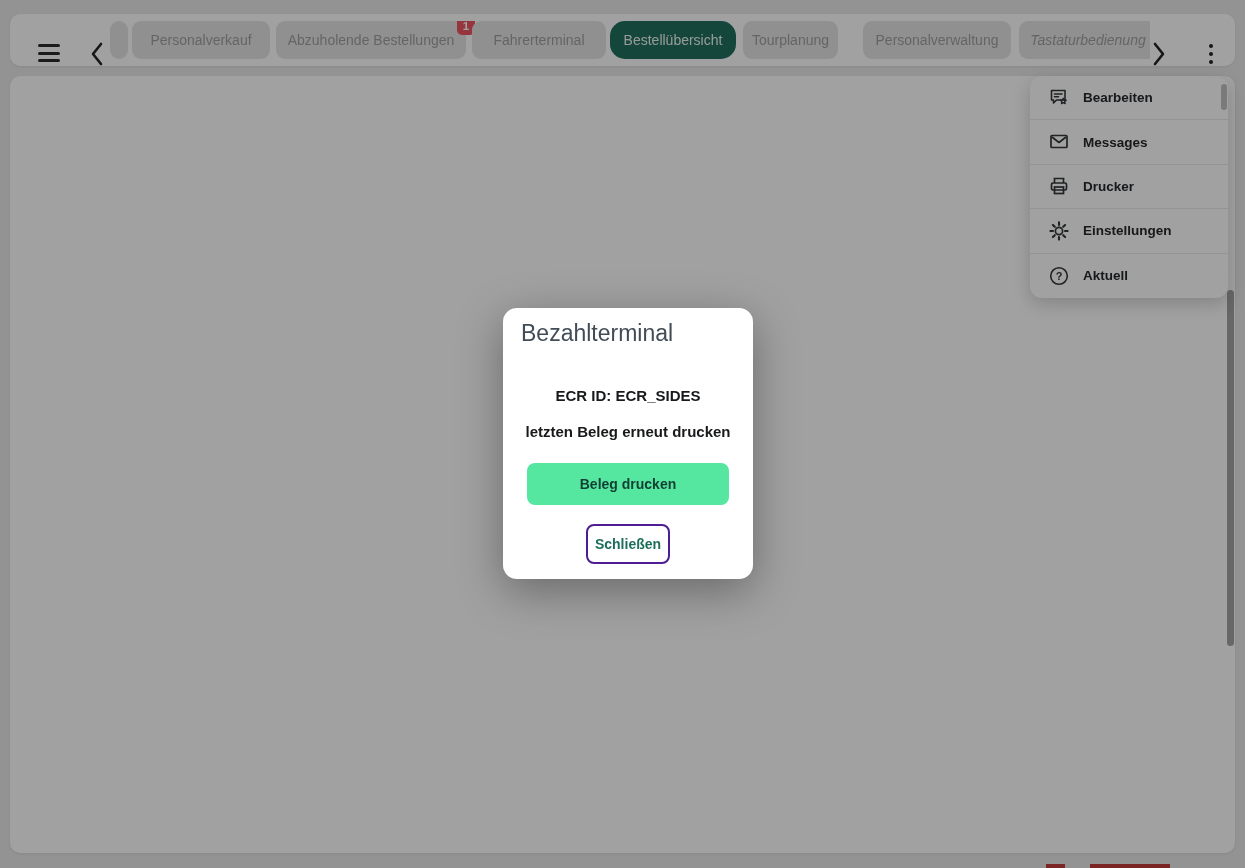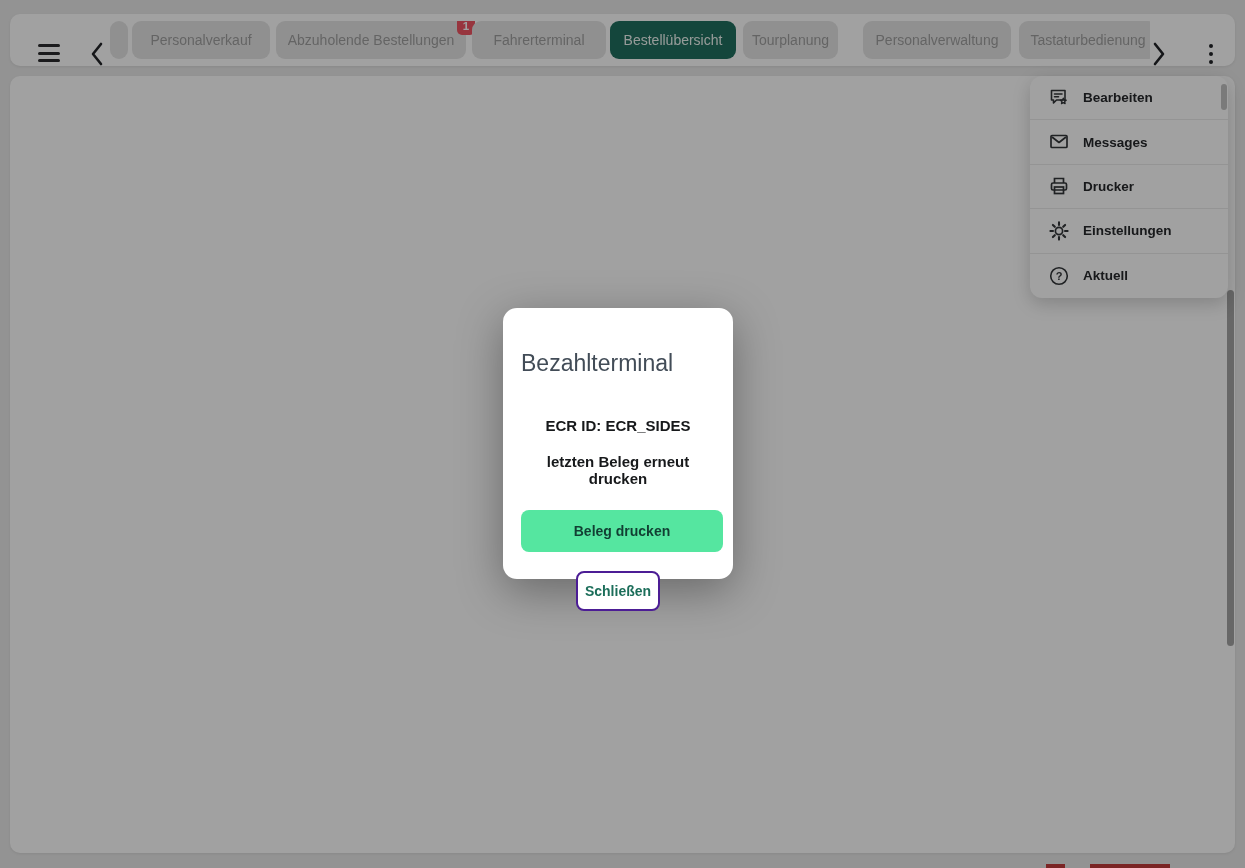--- a/index.html
+++ b/index.html
@@ -11,21 +11,21 @@
   
   .topbar { left:10px; top:14px; width:1225px; height:52px; background:#ffffff;
             border-radius:10px; box-shadow:0 1px 3px rgba(0,0,0,.08); z-index:2; }
   .hamburger { left:28px; top:30px; width:22px; height:18px; cursor:pointer; }
   .hamburger span { display:block; height:3px; background:#2c2c2e; border-radius:2px; margin-bottom:4.5px; }
   .nav-chev { top:27px; width:18px; height:26px; color:#222428; }
   .tabstrip { left:96px; top:7px; width:1044px; height:38px; overflow:hidden; }
   .tab { position:absolute; top:0; height:38px; border-radius:9px; background:#e5e5e5;
          color:#9f9f9f; font-size:14px; font-weight:500; display:flex; align-items:center;
          justify-content:center; white-space:nowrap; cursor:pointer; }
-  .tab.active { background:#206f5f; color:#eef5f2; }
+  .tab.active { background:#206f5f; color:#eef5f2;border-radius:15px; }
   .tab-badge { position:absolute; top:-4px; right:-9px; width:18px; height:18px; background:#ef5562;
                color:#fff; font-size:11.5px; font-weight:700; border-radius:5px;
                display:flex; align-items:center; justify-content:center; }
   .dots { left:1194px; top:28px; width:14px; height:24px; }
 
   
   .menu { left:1030px; top:76px; width:198px; height:222px; background:#ffffff; border-radius:12px;
           box-shadow:0 6px 18px rgba(0,0,0,.18); z-index:10; overflow:hidden; }
   .menu-item { height:44.4px; display:flex; align-items:center; padding-left:18px; cursor:pointer;
                border-bottom:1px solid #ebebeb; }
@@ -74,22 +74,22 @@
              background:#fff; display:flex; align-items:center; justify-content:center;
              color:#3f4348; cursor:pointer; }
   .act-btn.danger { background:#e25c5c; border-color:#e25c5c; color:#fbeaea; }
 
   .scroll-thumb { left:1227px; top:290px; width:7px; height:356px; border-radius:4px; background:#a3a3a3; z-index:3; }
 
   .red-strip { position:absolute; bottom:0; height:4px; background:#c33b3b; z-index:5; }
 
   
   .overlay { left:0; top:0; width:1245px; height:868px; background:rgba(0,0,0,.37); z-index:50; }
-  .modal { left:503px; top:308px; width:230px; height:271px; background:#fff; border-radius:14px;
-           box-shadow:0 12px 45px rgba(0,0,0,.35); z-index:60; padding:36px 18px; }
+  .modal { left:503px; top:308px; width:250px; height:271px; background:#fff; border-radius:14px;
+           box-shadow:0 12px 45px rgba(0,0,0,.35); z-index:60; padding:6px 18px; }
   .modal-title { font-size:23px; color:#424c57; font-weight:400; margin-top:6px; }
   .modal-line { text-align:center; font-size:15px; font-weight:700; color:#17191b; }
   .modal-line.ecr { margin-top:40px; }
   .modal-line.sub { margin-top:19px; }
   .btn-print { display:block; width:202px; height:42px; margin:23px auto 0; background:#55e6a0; border:none;
                border-radius:8px; color:#123f33; font-size:14px; font-weight:700; cursor:pointer; }
   .btn-close { display:block; width:84px; height:40px; margin:19px auto 0; background:#fff;
                border:2px solid #4c1d95; border-radius:8px; color:#1c6e5a; font-size:14px; font-weight:700; cursor:pointer; }
 </style>
 </head>
@@ -119,21 +119,21 @@
       </div>
     <div class="tab active" style="left:504px; width:126px;">
         <span>Bestellübersicht</span>
       </div>
     <div class="tab" style="left:637px; width:95px;">
         <span>Tourplanung</span>
       </div>
     <div class="tab" style="left:757px; width:148px;">
         <span>Personalverwaltung</span>
       </div>
-    <div class="tab" style="left:913px; width:138px;">
+    <div class="tab" style="left:913px; width:138px;font-style:italic;">
         <span>Tastaturbedienung</span>
       </div>
   </div>
 
   <svg class="abs nav-chev" style="left:1140px;" viewBox="0 0 18 26" fill="none">
       <path d="M5 3 L13 13 L5 23" stroke="currentColor" stroke-width="2.6" stroke-linecap="round" stroke-linejoin="round"></path>
     </svg>
   <svg class="abs dots" viewBox="0 0 14 24">
       <circle cx="7" cy="4" r="2" fill="#222428"></circle>
       <circle cx="7" cy="12" r="2" fill="#222428"></circle>

